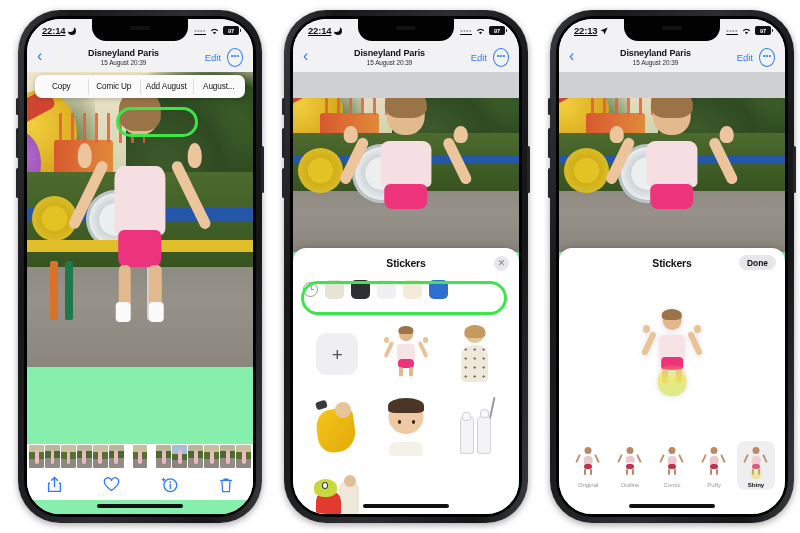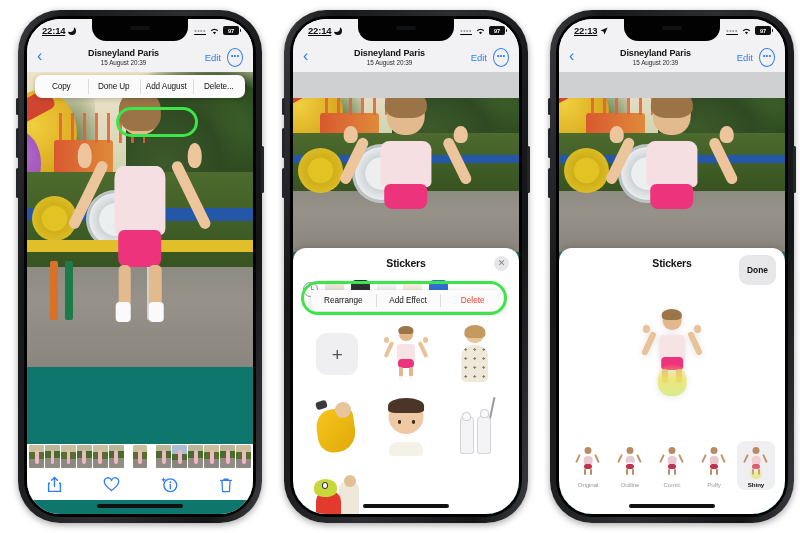--- a/index.html
+++ b/index.html
@@ -81,21 +81,21 @@
   .nav-title .t2{font-size:6.4px;color:#2b2b2b;line-height:9px;letter-spacing:-.05px;}
   .nav-right{display:flex;align-items:center;gap:6px;}
   .nav-edit{color:#2f7cf6;font-size:9.5px;}
   .nav-more{
     width:14px;height:14px;border-radius:50%;border:1.1px solid #2f7cf6;
     display:flex;align-items:center;justify-content:center;
     font-size:8px;color:#2f7cf6;line-height:0;padding-bottom:3px;
   }
 
   
-  .content{position:relative;background:#0f766e;height:calc(100% - 53px);}
+  .content{position:relative;background:#86efac;height:calc(100% - 53px);}
   .photo-wrap{position:relative;width:100%;}
   .photo{
     position:relative;width:100%;height:295px;overflow:hidden;background:#7a7f6a;
   }
   .p2 .photo,.p3 .photo{height:180px;}
   
   .ph-sky{position:absolute;left:0;top:0;right:0;height:38%;
     background:linear-gradient(180deg,#efe6c9 0%,#e4dcc1 40%,#cdd3ad 100%);}
   .ph-trees{position:absolute;left:44%;top:0;right:0;height:44%;
     background:radial-gradient(ellipse at 30% 70%,#3d5a2b 0%,#2f4a22 45%,rgba(60,90,40,0) 72%),
@@ -198,21 +198,21 @@
   .sheet-head{
     position:relative;height:30px;display:flex;align-items:center;justify-content:center;
   }
   .sheet-title{font-size:10.5px;font-weight:bold;color:#111;letter-spacing:-.2px;}
   .sheet-close{
     position:absolute;right:10px;top:8px;width:15px;height:15px;border-radius:50%;
     background:#e7e7ea;display:flex;align-items:center;justify-content:center;
     color:#85858c;font-size:9px;line-height:1;
   }
   .sheet-done{
-    position:absolute;right:9px;top:7px;height:30px;padding:0 8px;border-radius:9px;
+    position:absolute;right:9px;top:7px;height:15px;padding:0 8px;border-radius:9px;
     background:#e7e7ea;display:flex;align-items:center;justify-content:center;
     font-size:8.4px;font-weight:bold;color:#111;
   }
   .tabs-row{
     position:relative;height:22px;display:flex;align-items:center;gap:7px;padding:0 10px;
     box-sizing:border-box;
   }
   .tab-clock{
     width:13px;height:13px;border-radius:50%;border:1.1px solid #9a9aa0;position:relative;flex:0 0 auto;
   }
@@ -403,23 +403,23 @@
               <div class="k-shorts"></div>
               <div class="k-leg l"></div>
               <div class="k-leg r"></div>
               <div class="k-shoe l"></div>
               <div class="k-shoe r"></div>
             </div>
           </div>
 
           <div class="ctx-menu">
             <div class="ctx-item">Copy</div>
-            <div class="ctx-item">Done Up</div>
+            <div class="ctx-item">Comic Up</div>
             <div class="ctx-item">Add August</div>
-            <div class="ctx-item">Delete...</div>
+            <div class="ctx-item">August...</div>
           </div>
         </div>
 
         <div class="filmstrip">
           <div class="fs-thumb fs-a">
               <div class="fs-kid"></div>
             </div>
           <div class="fs-thumb fs-b">
               <div class="fs-kid"></div>
             </div>
@@ -561,25 +561,20 @@
 
           <div class="tabs-row">
             <div class="tab-clock"></div>
             <div class="tab-pill b1"></div>
             <div class="tab-pill b2"></div>
             <div class="tab-pill b3"></div>
             <div class="tab-pill emoji"></div>
             <div class="tab-pill b4"></div>
           </div>
 
-          <div class="ctx-menu2">
-            <div class="ctx2-item">Rearrange</div>
-            <div class="ctx2-item">Add Effect</div>
-            <div class="ctx2-item del">Delete</div>
-          </div>
 
           <div class="grid">
             <div class="cell">
               <div class="add-btn">+</div>
             </div>
             <div class="cell">
               <div class="st st-kid">
                 <div class="a l"></div>
                   <div class="a r"></div>
                 <div class="hd l"></div>

